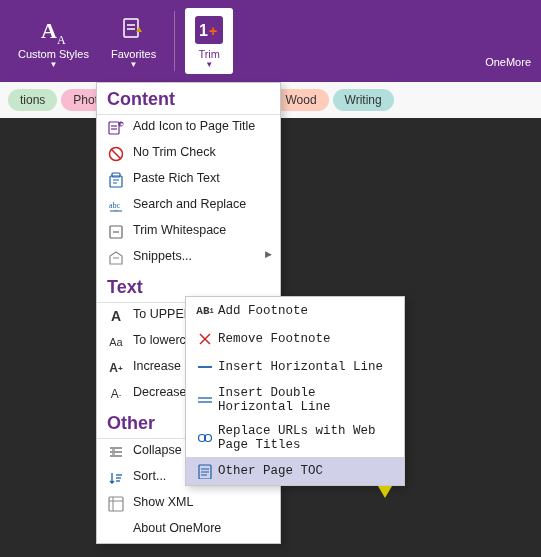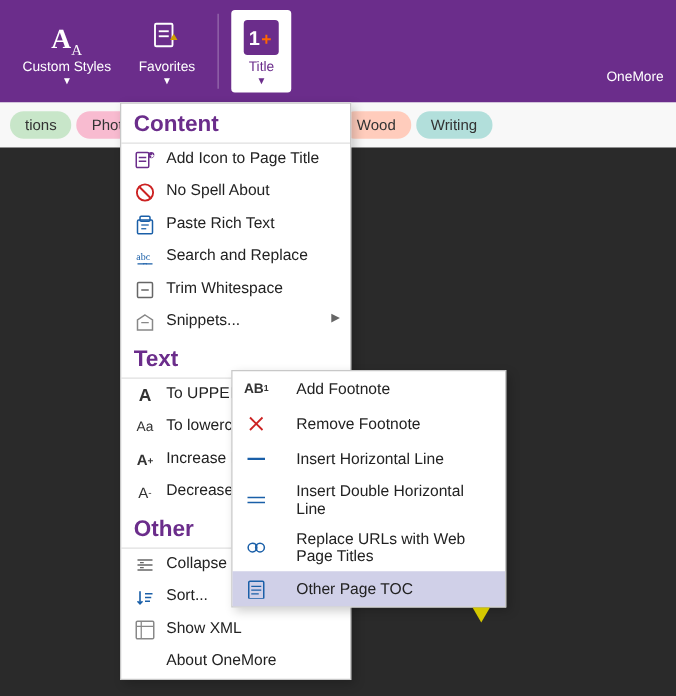--- a/index.html
+++ b/index.html
@@ -144,21 +144,22 @@
       z-index: 101;
     }
 
     .submenu-item {
       display: flex;
       align-items: center;
       padding: 5px 10px;
       cursor: pointer;
       font-size: 12.5px;
       color: #222;
-      gap: 23px;
+      gap: 4px;
+      font-family: Liberation Mono, monospace;
     }
     .submenu-item.highlighted { background: #d0d0e8; }
 
     .submenu-icon {
       width: 18px;
       height: 18px;
       display: flex;
       align-items: center;
       justify-content: center;
       flex-shrink: 0;
@@ -215,21 +216,21 @@
   <div class="separator-v"></div>
 
   <div class="toolbar-btn active">
     <div class="icon-area">
       <svg width="32" height="32" viewBox="0 0 32 32">
         <rect x="2" y="2" width="28" height="28" rx="3" fill="#6b2d8b"></rect>
         <text x="6" y="22" font-size="16" font-weight="bold" fill="white" font-family="Arial">1</text>
         <text x="16" y="22" font-size="14" font-weight="bold" fill="#ff6600" font-family="Arial">+</text>
       </svg>
     </div>
-    <span class="btn-label">Title</span>
+    <span class="btn-label">Trim</span>
     <span style="color:#6b2d8b;font-size:8px;">▼</span>
   </div>
 
   <div style="flex:1;"></div>
   <span style="color:white;font-size:11px;align-self:flex-end;padding-bottom:6px;">OneMore</span>
 </div>
 
 <div class="tags-bar">
   <span class="tag" style="background:#c8e6c9;color:#333;">tions</span>
   <span class="tag" style="background:#f8bbd0;color:#333;">Photosh...</span>
@@ -258,21 +259,21 @@
       <span>Add Icon to Page Title</span>
     </div>
 
     <div class="menu-item">
       <span class="menu-icon icon-red">
         <svg width="16" height="16" viewBox="0 0 16 16">
           <circle cx="8" cy="8" r="6.5" fill="none" stroke="#cc2222" stroke-width="1.5"></circle>
           <line x1="3" y1="3" x2="13" y2="13" stroke="#cc2222" stroke-width="1.5"></line>
         </svg>
       </span>
-      <span>No Spell About</span>
+      <span>No Trim Check</span>
     </div>
 
     <div class="menu-item">
       <span class="menu-icon icon-blue">
         <svg width="16" height="16" viewBox="0 0 16 16">
           <rect x="4" y="1" width="8" height="4" rx="1" fill="none" stroke="#1a5fa8" stroke-width="1.2"></rect>
           <rect x="2" y="4" width="12" height="11" rx="1" fill="none" stroke="#1a5fa8" stroke-width="1.2"></rect>
           <line x1="5" y1="8" x2="11" y2="8" stroke="#1a5fa8" stroke-width="1"></line>
           <line x1="5" y1="11" x2="9" y2="11" stroke="#1a5fa8" stroke-width="1"></line>
         </svg>

